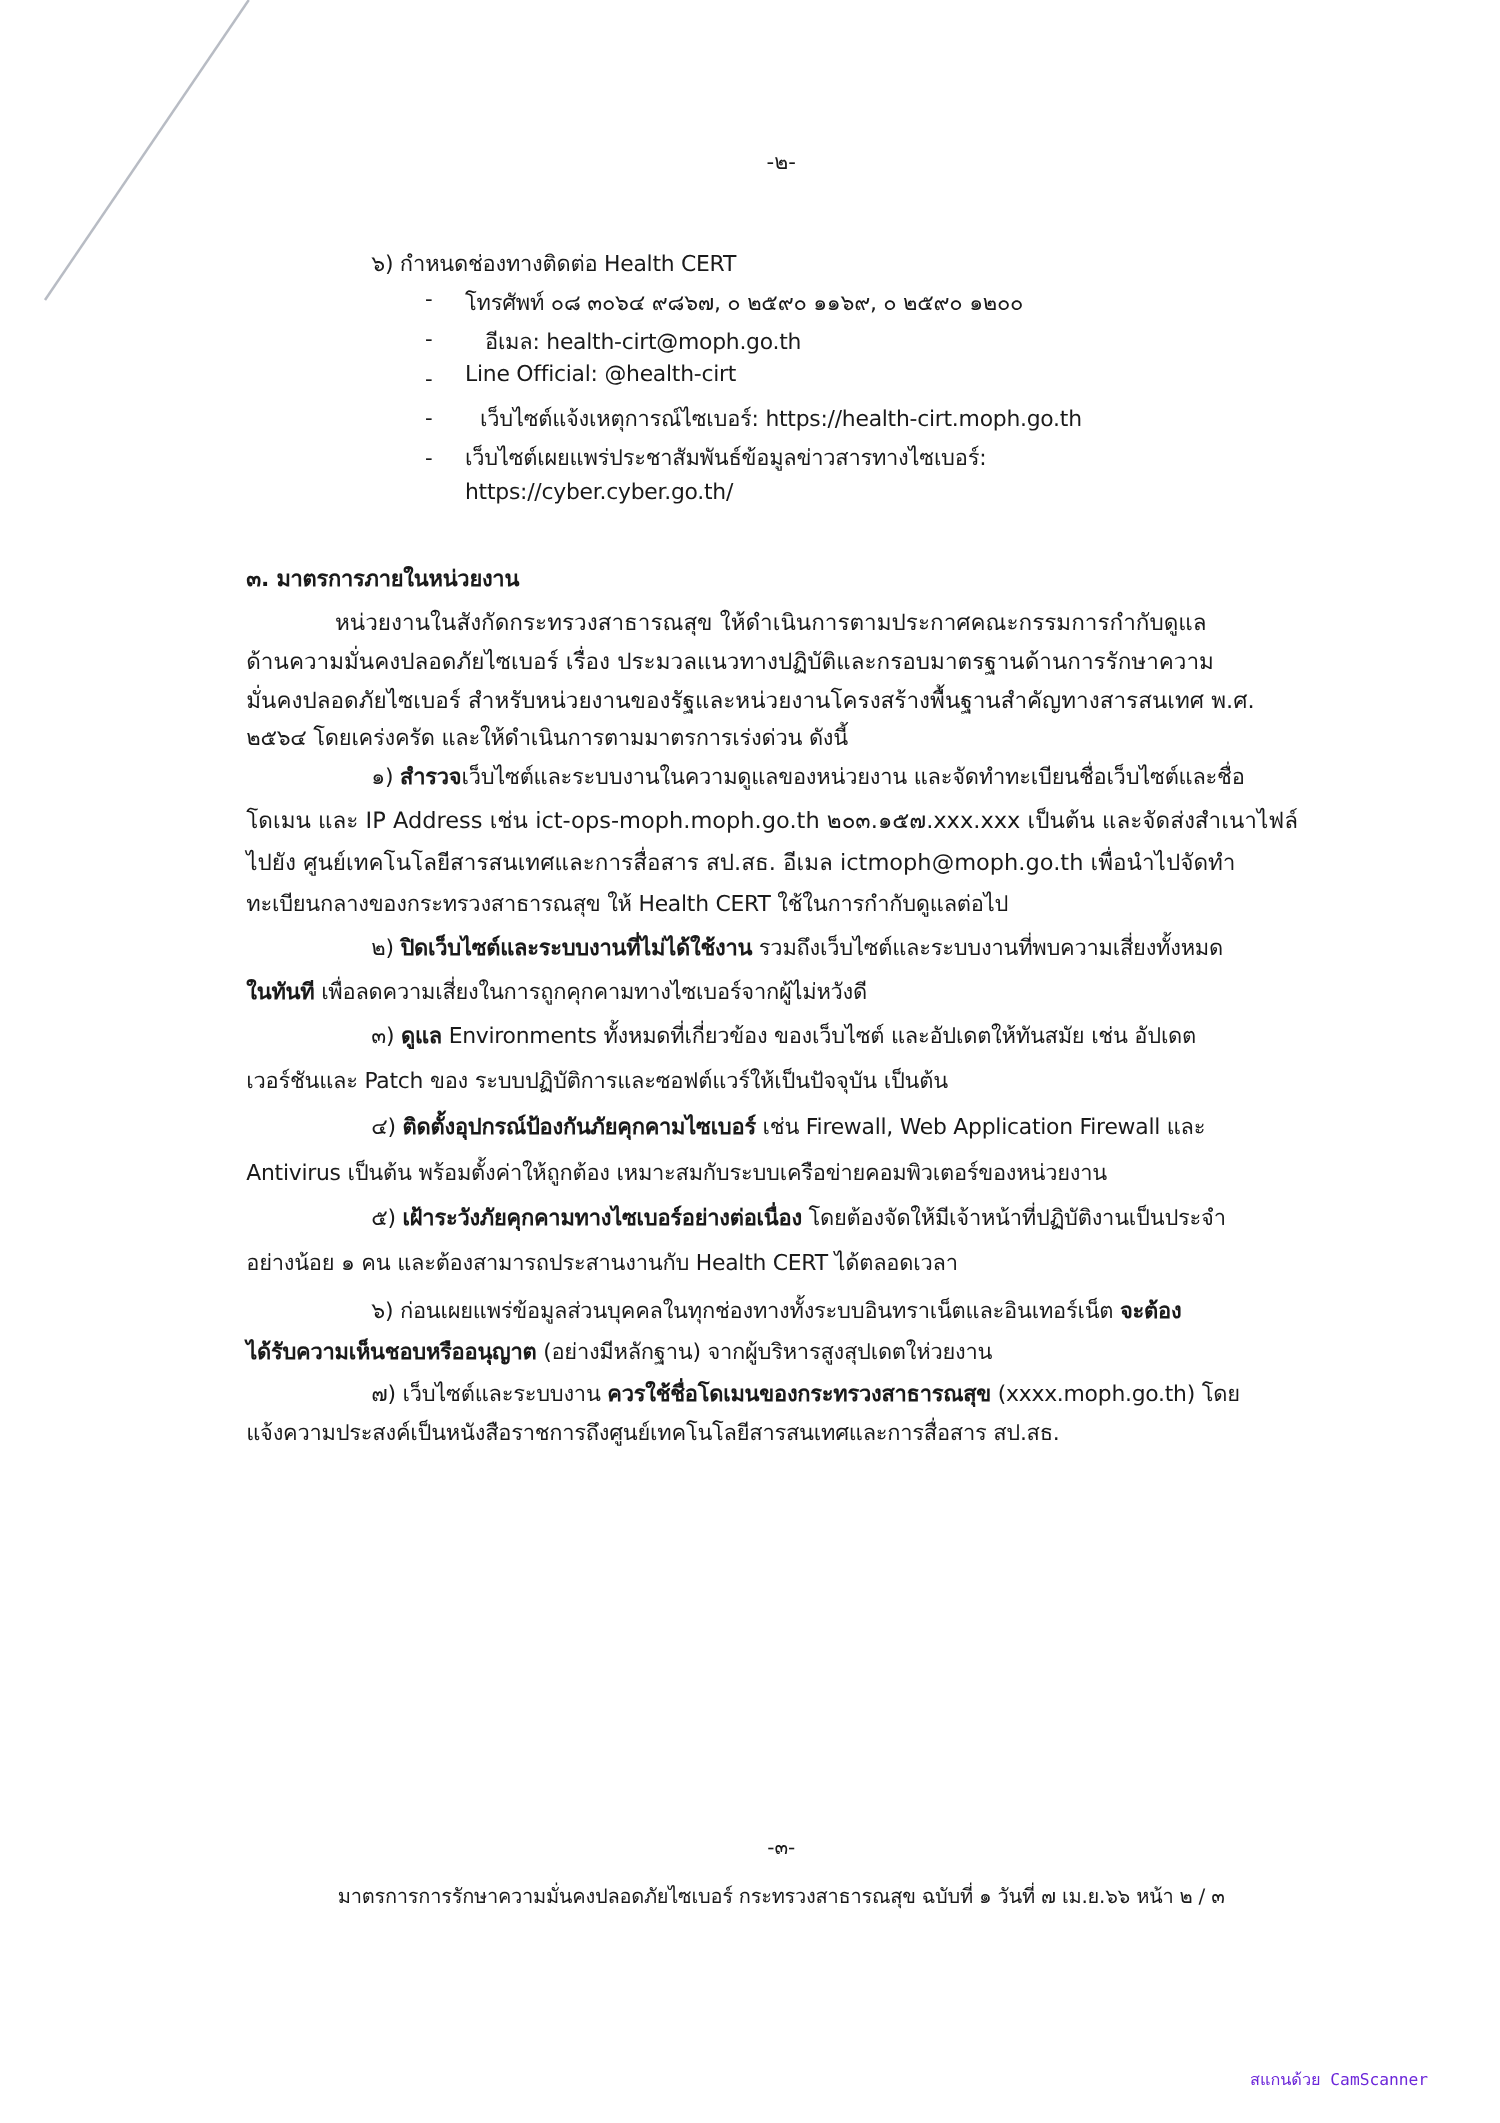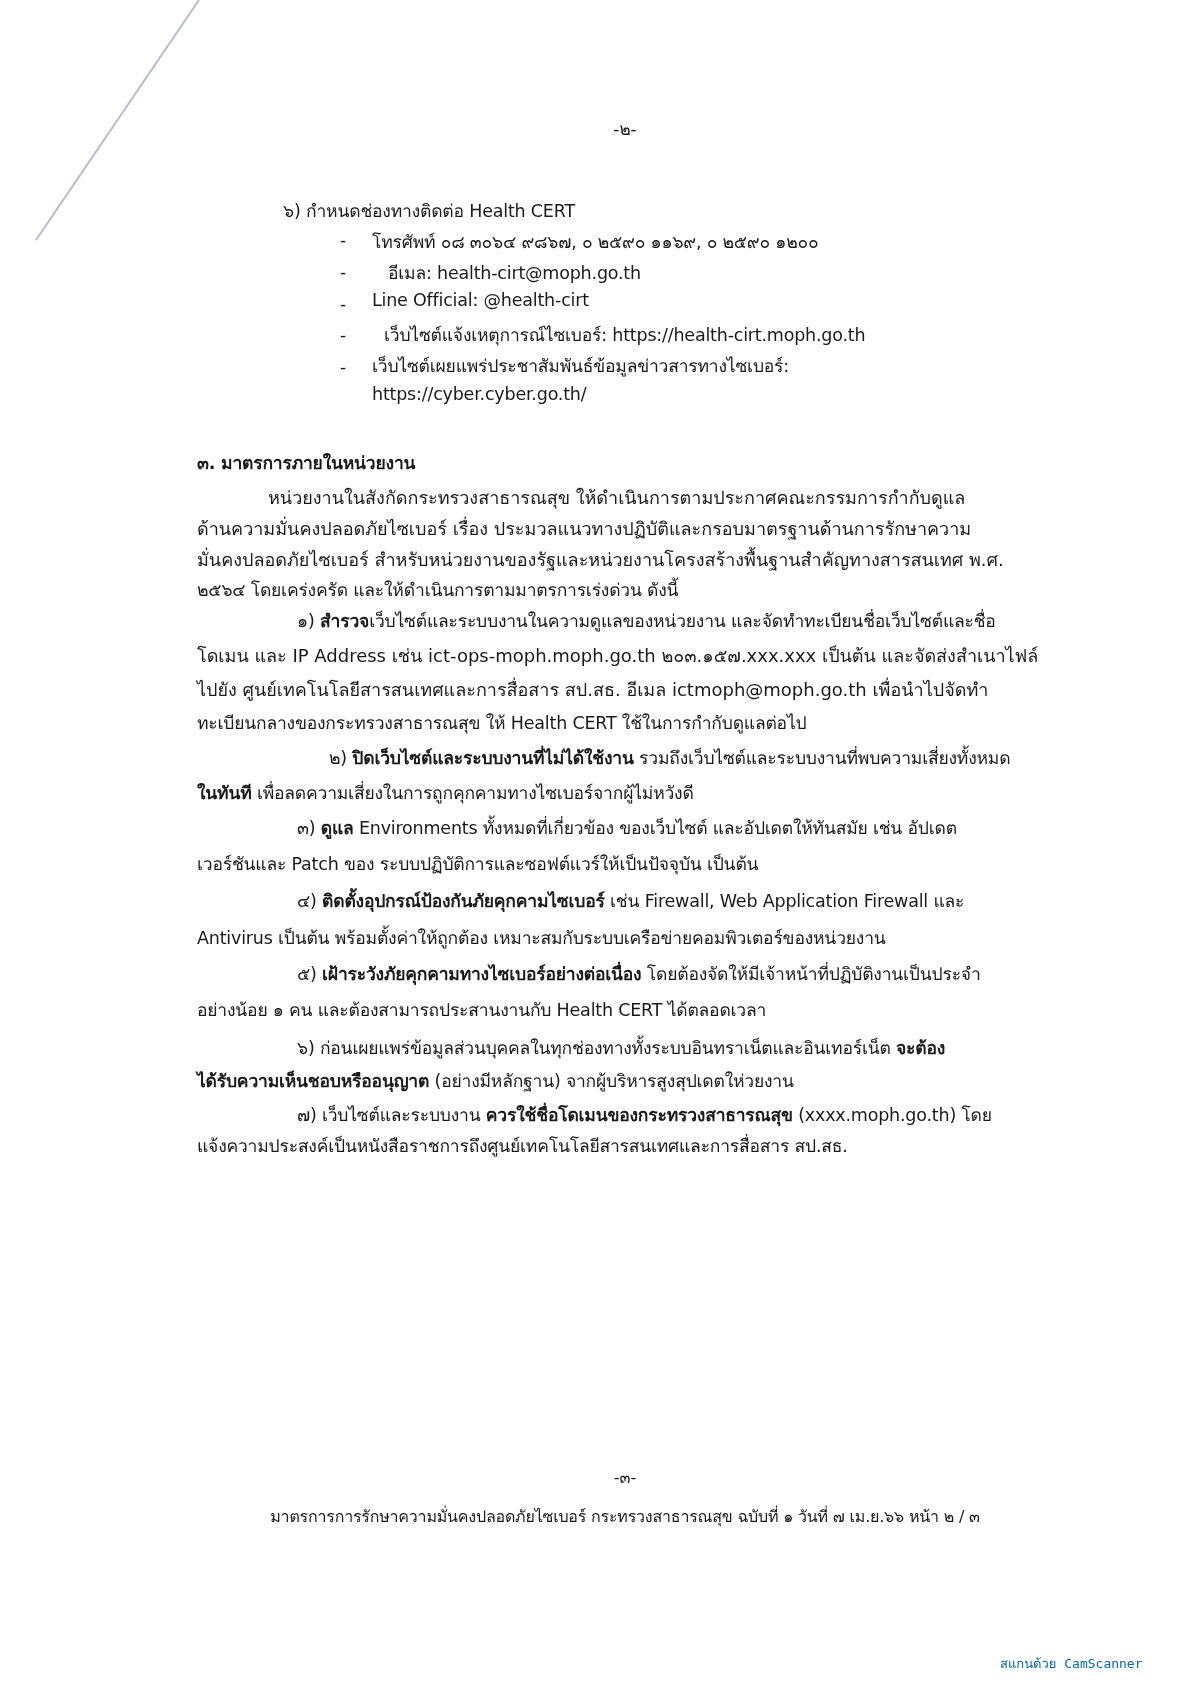--- a/index.html
+++ b/index.html
@@ -29,33 +29,33 @@
       position: absolute; left: 0; width: 1250px; text-align: center;
       font-size: 16px; top: 1465px;
     }
     .footer-text {
       position: absolute; left: 0; width: 1250px; text-align: center;
       font-size: 16px; top: 1504px; letter-spacing: -0.2px;
     }
     .watermark {
       position: absolute; left: 1000px; top: 1653px;
       font-family: "DejaVu Sans Mono", "Liberation Mono", monospace;
-      font-size: 13px; color: #0369a1;
+      font-size: 13px; color: #6d28d9;
     }
   </style>
 </head>
 <body>
 
 <svg class="crease" viewBox="0 0 260 260">
   <line x1="199" y1="0" x2="36" y2="240" stroke="#b8bcc4" stroke-width="2"></line>
 </svg>
 
 <div class="page-number">-๒-</div>
 
-<div class="line" style="left:283px; top:197px;text-align:right;">๖) กำหนดช่องทางติดต่อ Health CERT</div>
+<div class="line" style="left:297px; top:197px;text-align:right;">๖) กำหนดช่องทางติดต่อ Health CERT</div>
 
 <span class="dash" style="left:340px; top:230px;">-</span>
 <div class="line" style="left:372px; top:228px;">โทรศัพท์ ๐๘ ๓๐๖๔ ๙๘๖๗, ๐ ๒๕๙๐ ๑๑๖๙, ๐ ๒๕๙๐ ๑๒๐๐</div>
 
 <span class="dash" style="left:340px; top:262px;">-</span>
 <div class="line" style="left:372px; top:259px;margin-left:16px;">อีเมล: health-cirt@moph.go.th</div>
 
 <span class="dash" style="left:340px; top:294px;">-</span>
 <div class="line" style="left:372px; top:290px;">Line Official: @health-cirt</div>
 
@@ -74,21 +74,21 @@
 <div class="line" style="left:197px; top:576px;">๒๕๖๔ โดยเคร่งครัด และให้ดำเนินการตามมาตรการเร่งด่วน ดังนี้</div>
 
 <div class="line" style="left:297px; top:607px;">
   <span>๑)</span>
   <span class="bold">สำรวจ</span><span>เว็บไซต์และระบบงานในความดูแลของหน่วยงาน และจัดทำทะเบียนชื่อเว็บไซต์และชื่อ</span>
 </div>
 <div class="justify" style="top:641px;">โดเมน และ IP Address เช่น  ict-ops-moph.moph.go.th  ๒๐๓.๑๕๗.xxx.xxx เป็นต้น  และจัดส่งสำเนาไฟล์</div>
 <div class="justify" style="top:675px;">ไปยัง ศูนย์เทคโนโลยีสารสนเทศและการสื่อสาร สป.สธ. อีเมล ictmoph@moph.go.th  เพื่อนำไปจัดทำ</div>
 <div class="line" style="left:197px; top:709px;">ทะเบียนกลางของกระทรวงสาธารณสุข ให้ Health CERT ใช้ในการกำกับดูแลต่อไป</div>
 
-<div class="line" style="left:297px; top:744px;margin-left:32px;">
+<div class="line" style="left:297px; top:744px;">
   <span>๒)</span>
   <span class="bold">ปิดเว็บไซต์และระบบงานที่ไม่ได้ใช้งาน</span><span> รวมถึงเว็บไซต์และระบบงานที่พบความเสี่ยงทั้งหมด</span>
 </div>
 <div class="line" style="left:197px; top:779px;">
   <span class="bold">ในทันที</span><span> เพื่อลดความเสี่ยงในการถูกคุกคามทางไซเบอร์จากผู้ไม่หวังดี</span>
 </div>
 
 <div class="line" style="left:297px; top:814px;">
   <span>๓)</span>
   <span class="bold">ดูแล</span><span> Environments ทั้งหมดที่เกี่ยวข้อง ของเว็บไซต์ และอัปเดตให้ทันสมัย เช่น อัปเดต</span>

